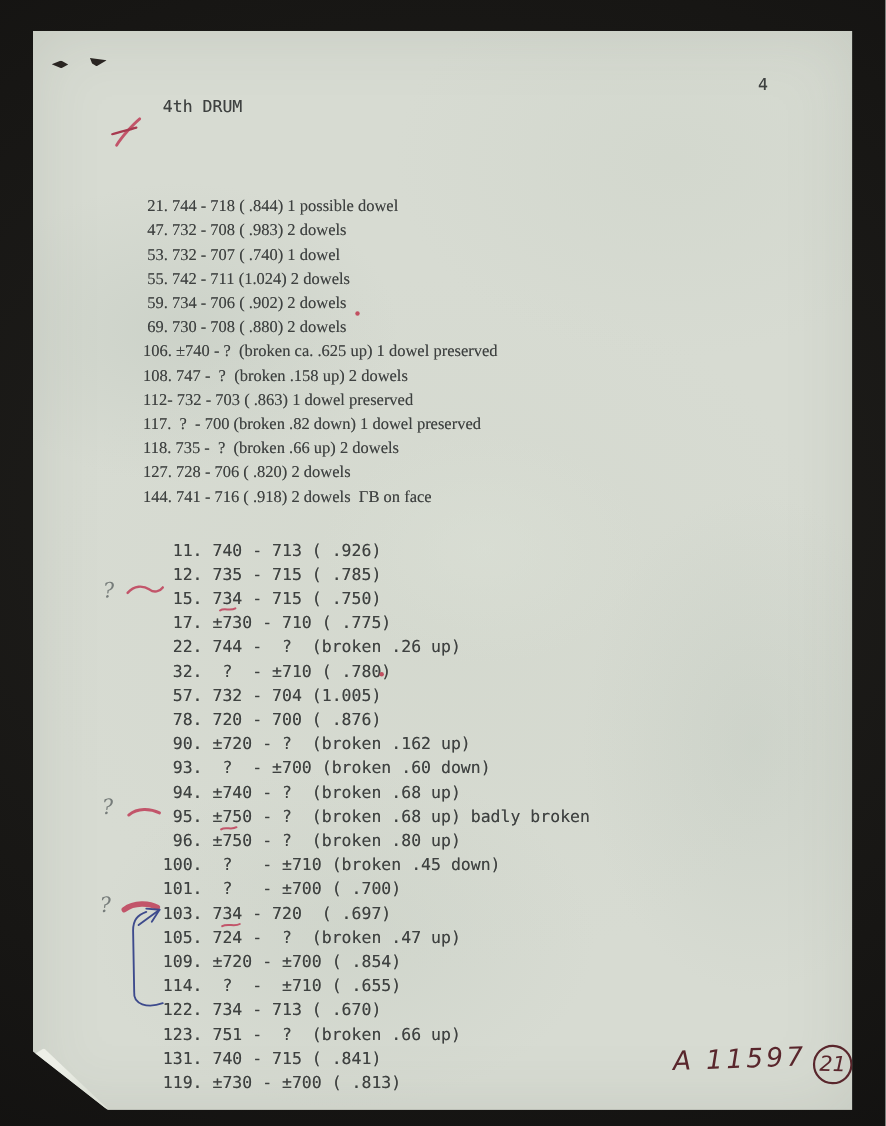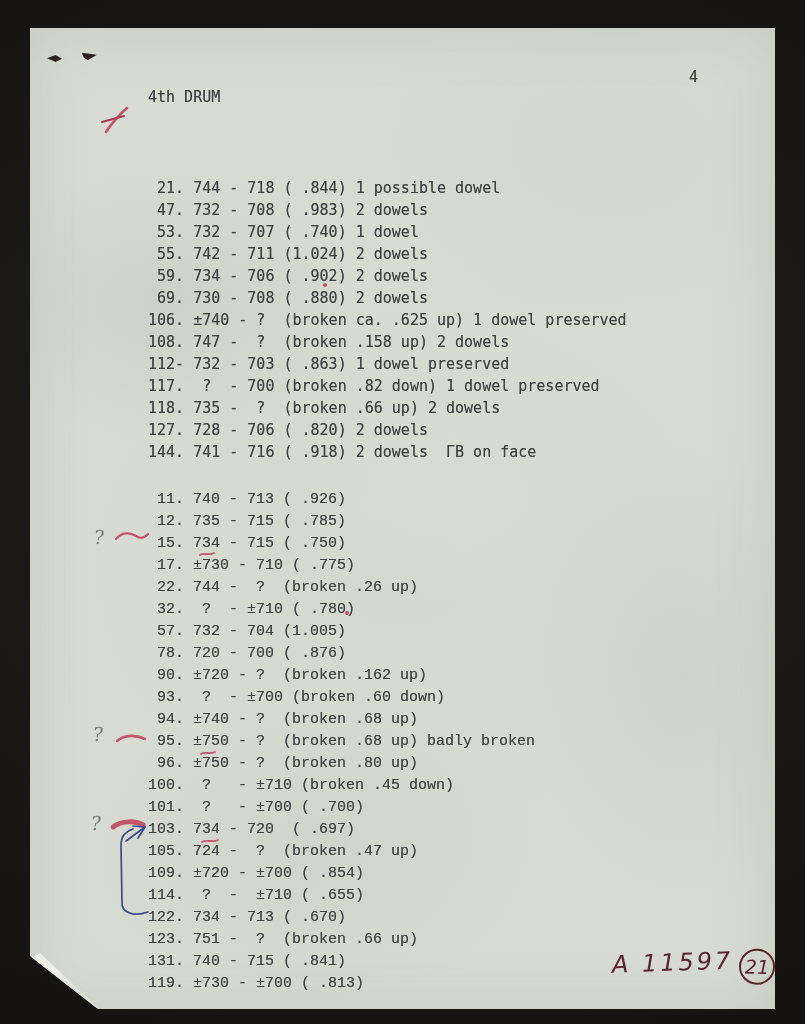--- a/index.html
+++ b/index.html
@@ -59,25 +59,25 @@
 
 <div class="paper">
 
   <div class="ink-blob blob1"></div>
   <div class="ink-blob blob2"></div>
 
   <div class="mono" style="left:659px;top:38px;">4</div>
 
   <div class="mono" style="left:118px;top:58px;text-align:center;">4th DRUM</div>
 
-  <div class="mono" style="left:118px;top:83px;">
+  <div class="mono" style="left:100px;top:83px;font-family:Liberation Serif, serif;">
     
   <div class="line"> 21. 744 - 718 ( .844) 1 possible dowel</div><div class="line"> 47. 732 - 708 ( .983) 2 dowels</div><div class="line"> 53. 732 - 707 ( .740) 1 dowel</div><div class="line"> 55. 742 - 711 (1.024) 2 dowels</div><div class="line"> 59. 734 - 706 ( .902) 2 dowels</div><div class="line"> 69. 730 - 708 ( .880) 2 dowels</div><div class="line">106. ±740 - ?  (broken ca. .625 up) 1 dowel preserved</div><div class="line">108. 747 -  ?  (broken .158 up) 2 dowels</div><div class="line">112- 732 - 703 ( .863) 1 dowel preserved</div><div class="line">117.  ?  - 700 (broken .82 down) 1 dowel preserved</div><div class="line">118. 735 -  ?  (broken .66 up) 2 dowels</div><div class="line">127. 728 - 706 ( .820) 2 dowels</div><div class="line">144. 741 - 716 ( .918) 2 dowels  ΓB on face</div></div>
 
-  <div class="mono" style="left:118px;top:395px;font-family:Liberation Mono, monospace;">
+  <div class="mono" style="left:118px;top:395px;">
     
   <div class="line"> 11. 740 - 713 ( .926)</div><div class="line"> 12. 735 - 715 ( .785)</div><div class="line"> 15. 734 - 715 ( .750)</div><div class="line"> 17. ±730 - 710 ( .775)</div><div class="line"> 22. 744 -  ?  (broken .26 up)</div><div class="line"> 32.  ?  - ±710 ( .780)</div><div class="line"> 57. 732 - 704 (1.005)</div><div class="line"> 78. 720 - 700 ( .876)</div><div class="line"> 90. ±720 - ?  (broken .162 up)</div><div class="line"> 93.  ?  - ±700 (broken .60 down)</div><div class="line"> 94. ±740 - ?  (broken .68 up)</div><div class="line"> 95. ±750 - ?  (broken .68 up) badly broken</div><div class="line"> 96. ±750 - ?  (broken .80 up)</div><div class="line">100.  ?   - ±710 (broken .45 down)</div><div class="line">101.  ?   - ±700 ( .700)</div><div class="line">103. 734 - 720  ( .697)</div><div class="line">105. 724 -  ?  (broken .47 up)</div><div class="line">109. ±720 - ±700 ( .854)</div><div class="line">114.  ?  -  ±710 ( .655)</div><div class="line">122. 734 - 713 ( .670)</div><div class="line">123. 751 -  ?  (broken .66 up)</div><div class="line">131. 740 - 715 ( .841)</div><div class="line">119. ±730 - ±700 ( .813)</div></div>
 
   <svg class="anno" style="left:70px;top:78px;" width="32" height="28">
     <path d="M6,26 C11,18 21,7 27,2" stroke="#c2556a" stroke-width="2.6" fill="none" stroke-linecap="round"></path>
     <path d="M2,16 C9,14 17,12 24,10" stroke="#a83a50" stroke-width="2" fill="none" stroke-linecap="round"></path>
   </svg>
 
   <div class="red-dot" style="left:293px;top:255px;"></div>
 

